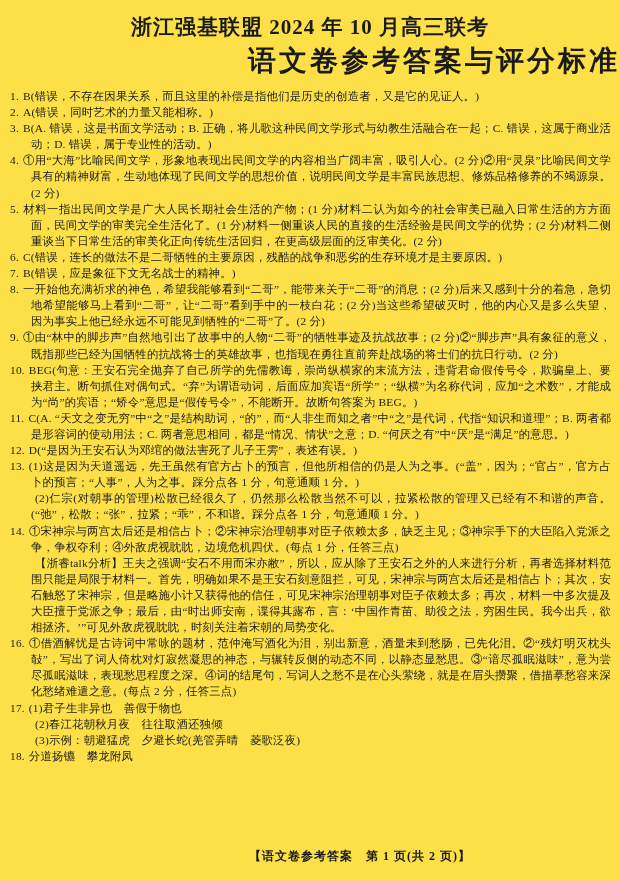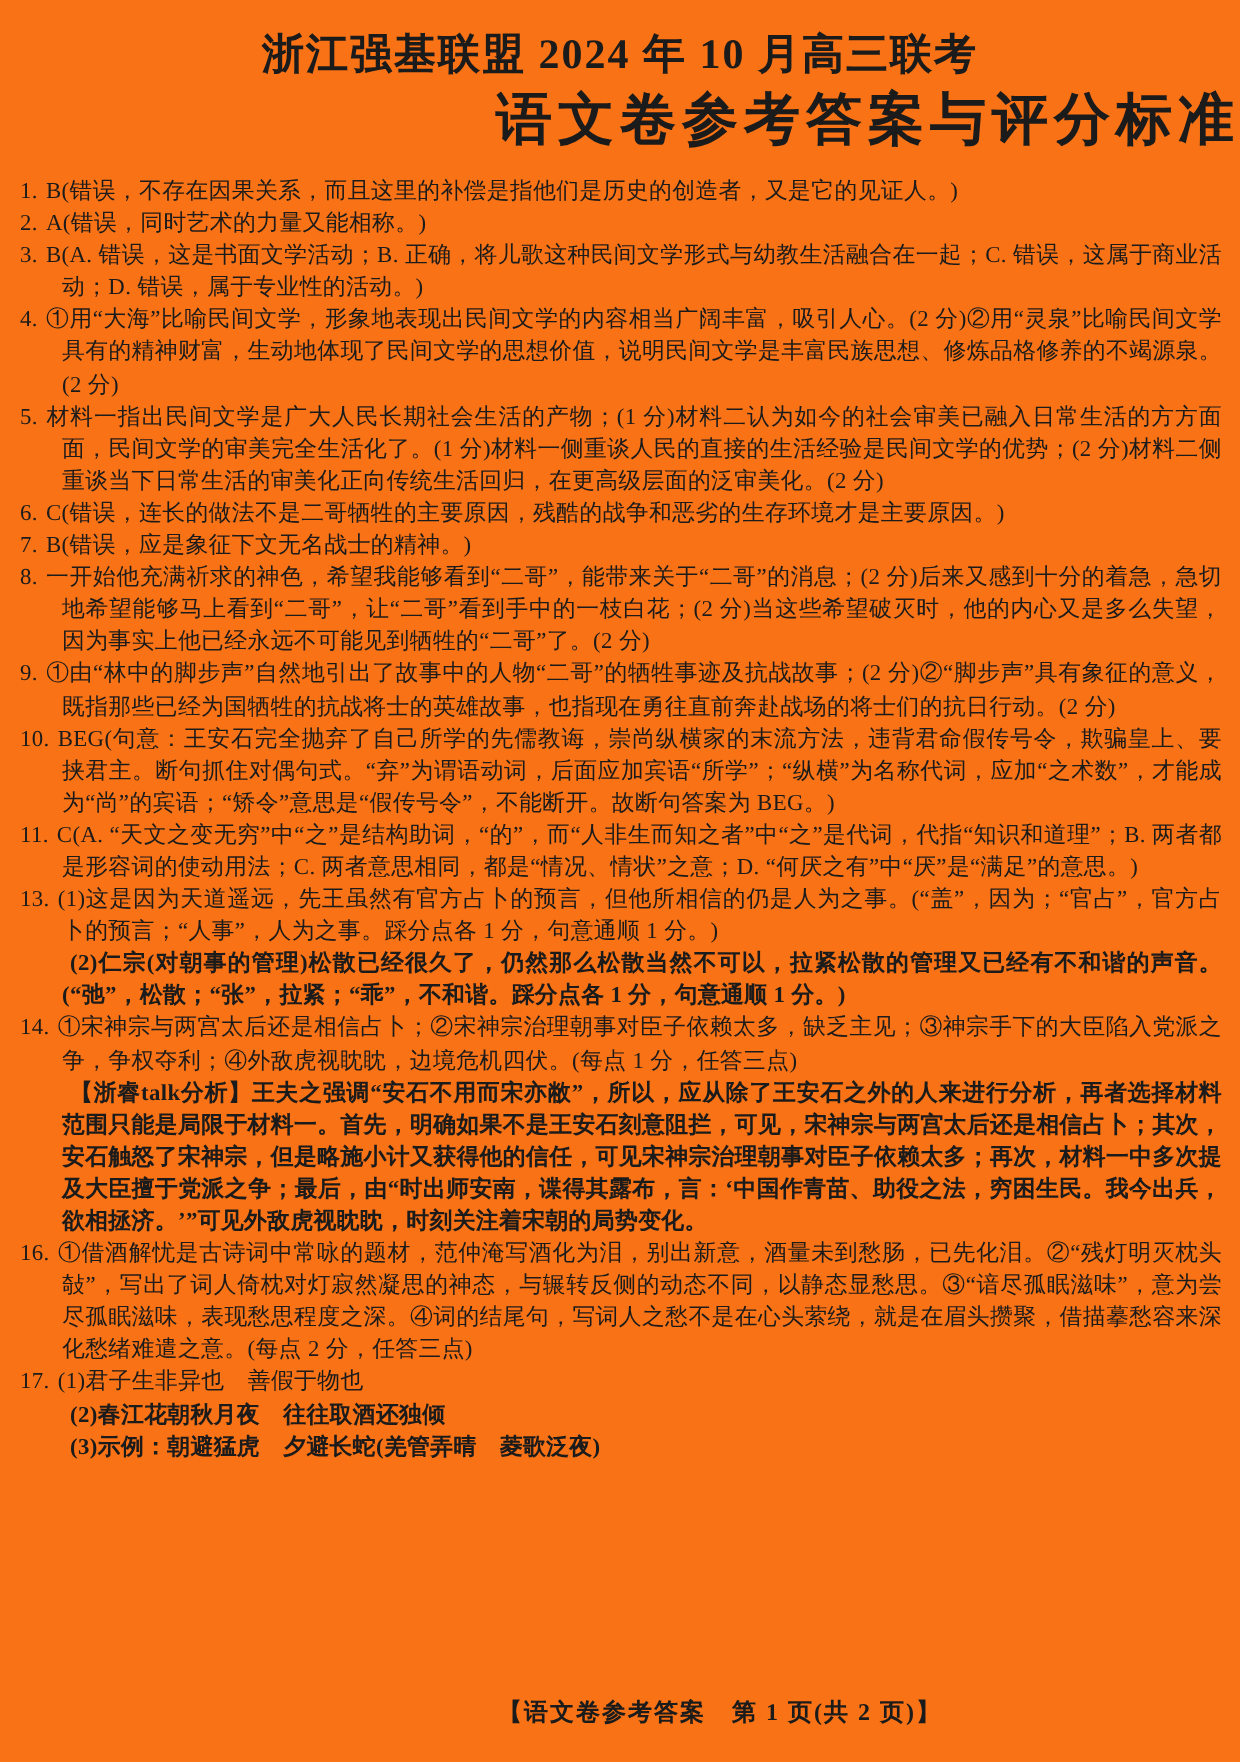--- a/index.html
+++ b/index.html
@@ -1,31 +1,31 @@
 <!DOCTYPE html>
 <html><head>
 <meta charset="utf-8">
 <style>
   html,body{margin:0;padding:0;background:#e8e8e8;}
   .page{
-    width:620px;height:881px;background:#f97316;position:relative;
+    width:620px;height:881px;background:#fde047;position:relative;
     font-family:"Liberation Serif","DejaVu Serif",serif;color:#1b1b1b;
     box-sizing:border-box;overflow:hidden;
   }
   .header{padding-top:13px;text-align:center;}
   .title-line1{font-size:21px;font-weight:bold;letter-spacing:1px;line-height:28px;}
   .title-line2{font-size:28px;font-weight:bold;letter-spacing:3px;line-height:36px;margin-top:2px;text-align:right;}
   .content{
     padding:9px 9px 0 10px;
     font-size:11.4px;line-height:16.1px;text-align:justify;
     letter-spacing:0.2px;
   }
   .para{padding-left:21px;text-indent:-21px;}
   .para .num{margin-right:4px;}
-  .para.cont{text-indent:0;font-weight:bold;}
+  .para.cont{text-indent:0;}
   .footer{
     position:absolute;left:6px;bottom:16px;width:100%;
     text-align:center;font-size:12px;font-weight:bold;letter-spacing:1px;padding-left:44px;
   }
 </style>
 </head>
 <body>
 
 <div class="page">
 
@@ -50,35 +50,37 @@
     <div class="para"><span class="num">7.</span><span class="txt">B(错误，应是象征下文无名战士的精神。)</span></div>
 
     <div class="para"><span class="num">8.</span><span class="txt">一开始他充满祈求的神色，希望我能够看到“二哥”，能带来关于“二哥”的消息；(2 分)后来又感到十分的着急，急切地希望能够马上看到“二哥”，让“二哥”看到手中的一枝白花；(2 分)当这些希望破灭时，他的内心又是多么失望，因为事实上他已经永远不可能见到牺牲的“二哥”了。(2 分)</span></div>
 
     <div class="para"><span class="num">9.</span><span class="txt">①由“林中的脚步声”自然地引出了故事中的人物“二哥”的牺牲事迹及抗战故事；(2 分)②“脚步声”具有象征的意义，既指那些已经为国牺牲的抗战将士的英雄故事，也指现在勇往直前奔赴战场的将士们的抗日行动。(2 分)</span></div>
 
     <div class="para"><span class="num">10.</span><span class="txt">BEG(句意：王安石完全抛弃了自己所学的先儒教诲，崇尚纵横家的末流方法，违背君命假传号令，欺骗皇上、要挟君主。断句抓住对偶句式。“弃”为谓语动词，后面应加宾语“所学”；“纵横”为名称代词，应加“之术数”，才能成为“尚”的宾语；“矫令”意思是“假传号令”，不能断开。故断句答案为 BEG。)</span></div>
 
     <div class="para"><span class="num">11.</span><span class="txt">C(A. “天文之变无穷”中“之”是结构助词，“的”，而“人非生而知之者”中“之”是代词，代指“知识和道理”；B. 两者都是形容词的使动用法；C. 两者意思相同，都是“情况、情状”之意；D. “何厌之有”中“厌”是“满足”的意思。)</span></div>
 
+    <div class="para"><span class="num">12.</span><span class="txt">D(“是因为王安石认为邓绾的做法害死了儿子王雱”，表述有误。)</span></div>
 
     <div class="para"><span class="num">13.</span><span class="txt">(1)这是因为天道遥远，先王虽然有官方占卜的预言，但他所相信的仍是人为之事。(“盖”，因为；“官占”，官方占卜的预言；“人事”，人为之事。踩分点各 1 分，句意通顺 1 分。)</span></div>
 
     <div class="para cont"><span class="num"></span><span class="txt">(2)仁宗(对朝事的管理)松散已经很久了，仍然那么松散当然不可以，拉紧松散的管理又已经有不和谐的声音。(“弛”，松散；“张”，拉紧；“乖”，不和谐。踩分点各 1 分，句意通顺 1 分。)</span></div>
 
     <div class="para"><span class="num">14.</span><span class="txt">①宋神宗与两宫太后还是相信占卜；②宋神宗治理朝事对臣子依赖太多，缺乏主见；③神宗手下的大臣陷入党派之争，争权夺利；④外敌虎视眈眈，边境危机四伏。(每点 1 分，任答三点)</span></div>
 
     <div class="para cont"><span class="num"></span><span class="txt">【浙睿talk分析】王夫之强调“安石不用而宋亦敝”，所以，应从除了王安石之外的人来进行分析，再者选择材料范围只能是局限于材料一。首先，明确如果不是王安石刻意阻拦，可见，宋神宗与两宫太后还是相信占卜；其次，安石触怒了宋神宗，但是略施小计又获得他的信任，可见宋神宗治理朝事对臣子依赖太多；再次，材料一中多次提及大臣擅于党派之争；最后，由“时出师安南，谍得其露布，言：‘中国作青苗、助役之法，穷困生民。我今出兵，欲相拯济。’”可见外敌虎视眈眈，时刻关注着宋朝的局势变化。</span></div>
 
 
     <div class="para"><span class="num">16.</span><span class="txt">①借酒解忧是古诗词中常咏的题材，范仲淹写酒化为泪，别出新意，酒量未到愁肠，已先化泪。②“残灯明灭枕头敧”，写出了词人倚枕对灯寂然凝思的神态，与辗转反侧的动态不同，以静态显愁思。③“谙尽孤眠滋味”，意为尝尽孤眠滋味，表现愁思程度之深。④词的结尾句，写词人之愁不是在心头萦绕，就是在眉头攒聚，借描摹愁容来深化愁绪难遣之意。(每点 2 分，任答三点)</span></div>
 
     <div class="para"><span class="num">17.</span><span class="txt">(1)君子生非异也　善假于物也</span></div>
 
     <div class="para cont"><span class="num"></span><span class="txt">(2)春江花朝秋月夜　往往取酒还独倾</span></div>
 
     <div class="para cont"><span class="num"></span><span class="txt">(3)示例：朝避猛虎　夕避长蛇(羌管弄晴　菱歌泛夜)</span></div>
 
+    <div class="para"><span class="num">18.</span><span class="txt">分道扬镳　攀龙附凤</span></div>
   </div>
 
   <div class="footer">【语文卷参考答案　第 1 页(共 2 页)】</div>
 
 </div>
 
 </body></html>

